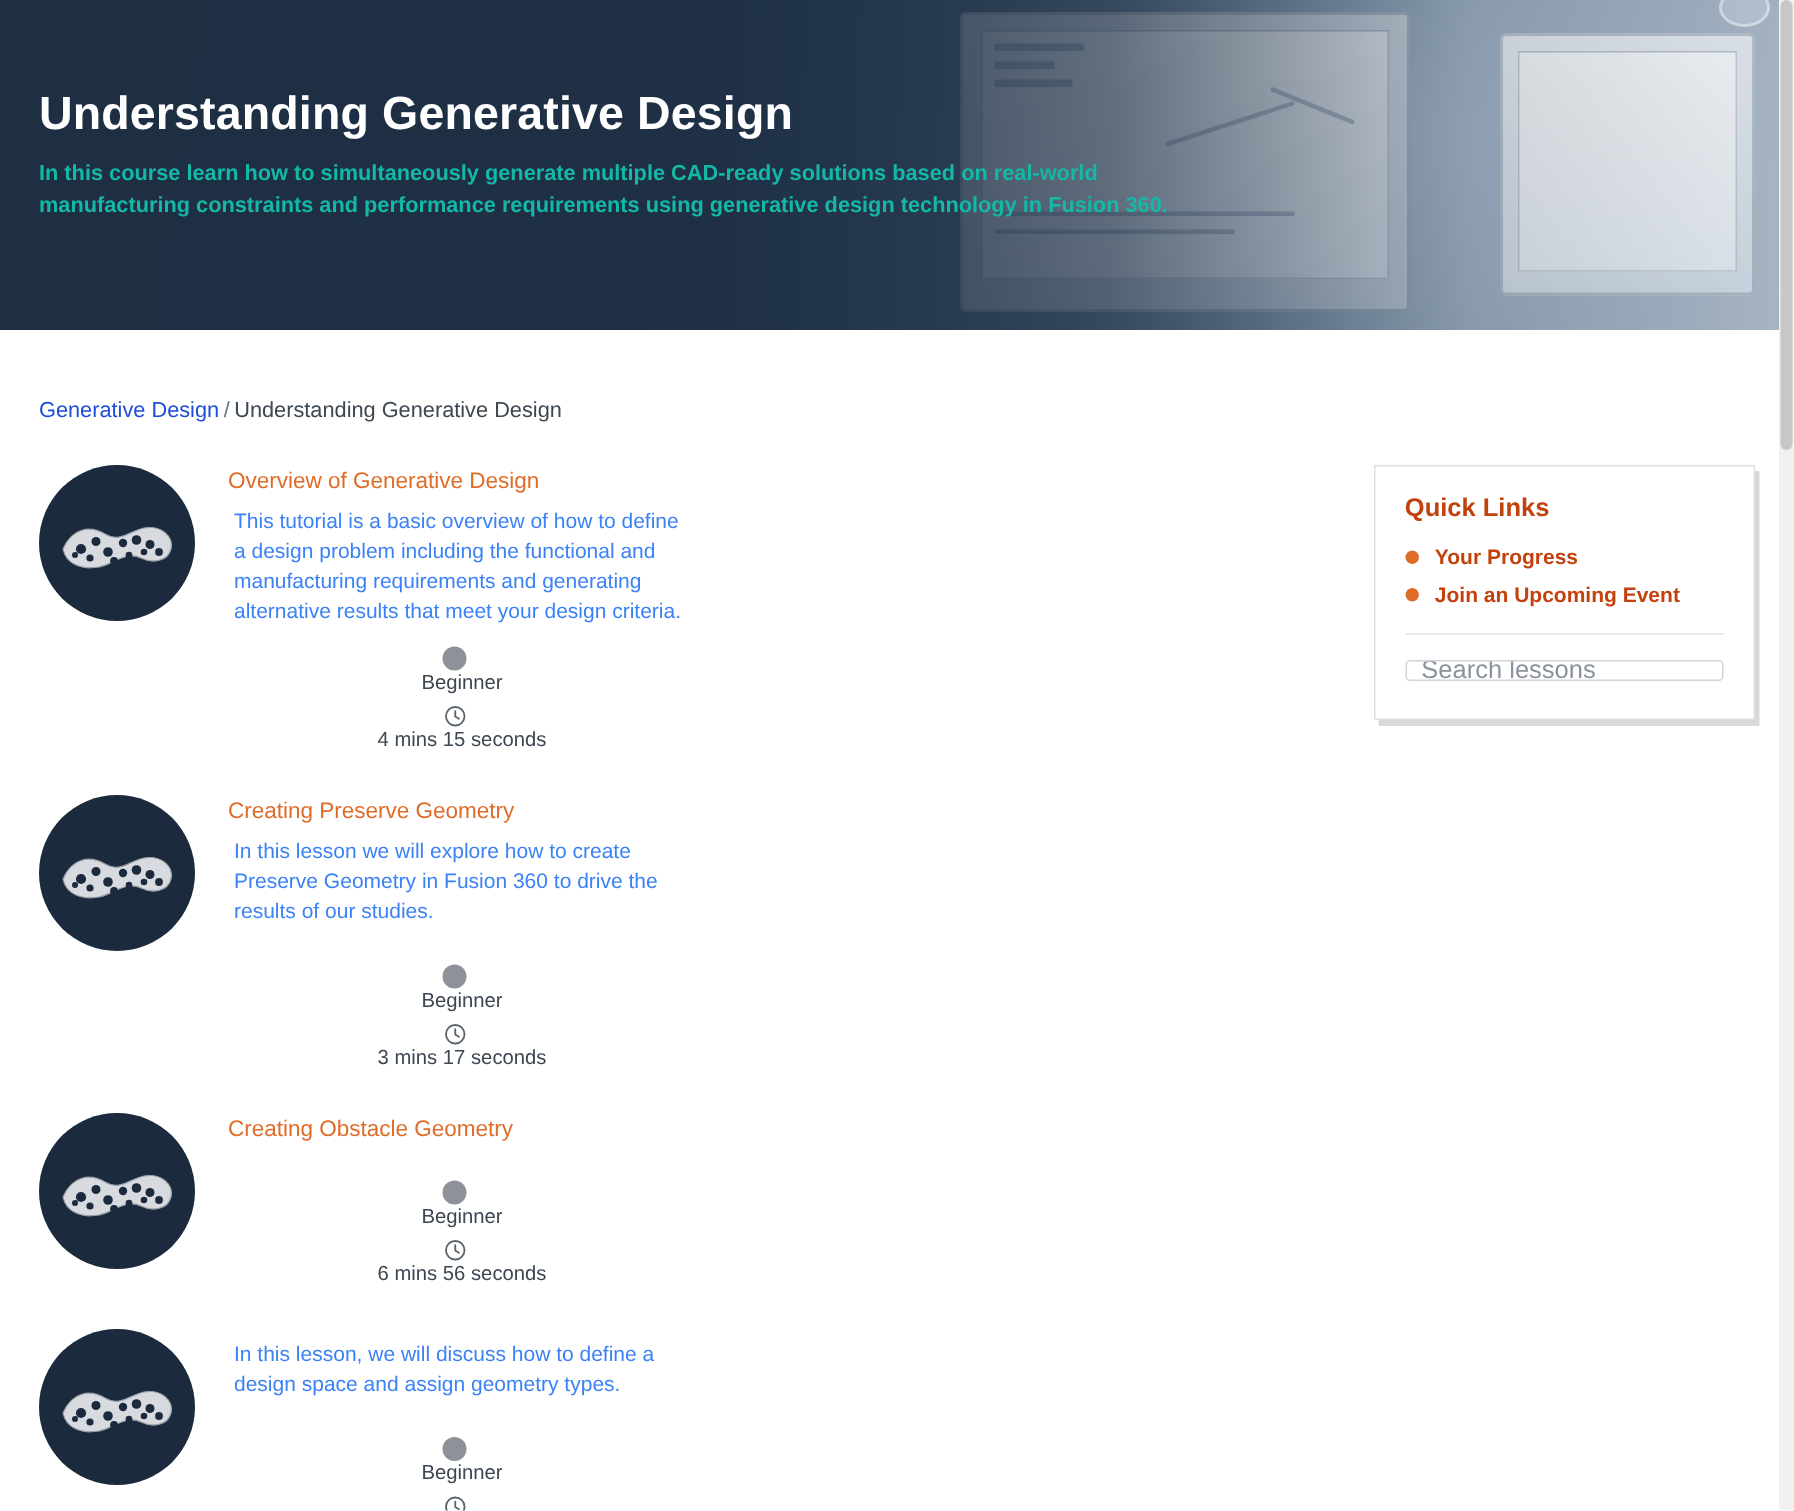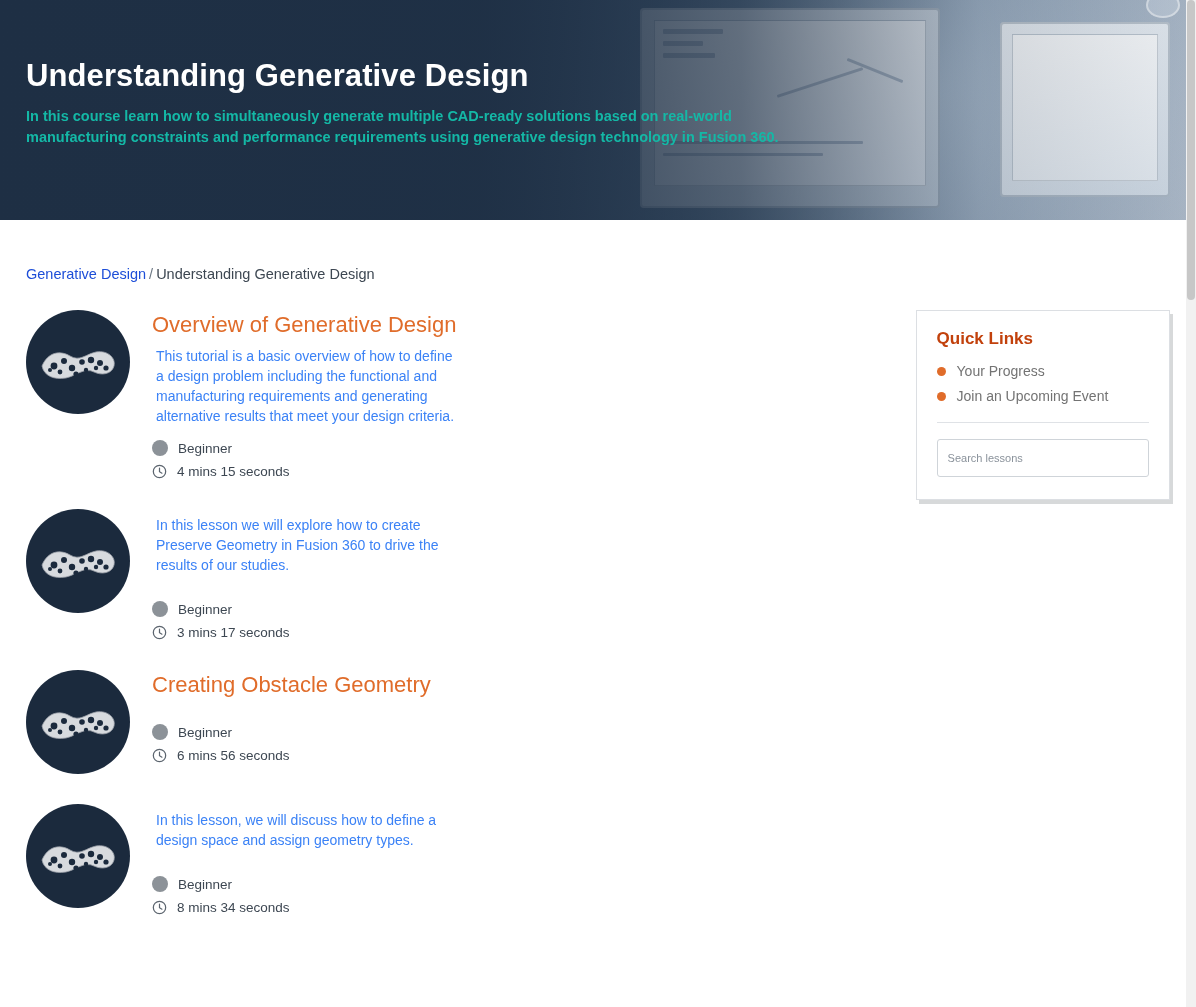--- a/index.html
+++ b/index.html
@@ -118,21 +118,21 @@
     flex: 0 0 104px;
     border-radius: 50%;
     background: #1b2a3d;
     margin-right: 22px;
     position: relative;
     overflow: hidden;
   }
   .thumb svg { position: absolute; left: 0; top: 0; }
   .lesson-body { flex: 1; padding-top: 2px; }
   .lesson-title {
-    font-size: 22px;
+    font-size: 15px;
     color: #e06c2a;
     margin: 0 0 8px 0;
     font-weight: 400;
     cursor: pointer;
   }
   .lesson-desc {
     font-size: 14px;
     line-height: 20px;
     color: #3b82f6;
     margin: 4px;
@@ -140,20 +140,21 @@
   }
   .meta {
     margin-top: 14px;
   }
   .meta-row {
     display: flex;
     align-items: center;
     font-size: 13.5px;
     color: #3d4752;
     margin-top: 8px;
+    flex-direction: column;
   }
   .dot-icon {
     width: 16px; height: 16px;
     border-radius: 50%;
     background: #8c9298;
     margin-right: 10px;
     flex: 0 0 16px;
   }
   .clock-icon {
     width: 15px; height: 15px;
@@ -184,34 +185,35 @@
   }
   .ql-bullet {
     width: 9px; height: 9px;
     border-radius: 50%;
     background: #e06c2a;
     margin-right: 11px;
     flex: 0 0 9px;
   }
   .ql-link {
     font-size: 14px;
-    color: #737373;
+    color: #c2410c;
     text-decoration: none;
     cursor: pointer;
+    font-weight: bold;
   }
   .sidebar-divider {
     height: 1px;
     background: #dfe2e6;
     margin: 18px 0 16px 0;
   }
   .search-input {
     width: 100%;
-    height: 38px;
+    height: 14px;
     padding: 4px 10px;
-    font-size: 11px;
+    font-size: 17px;
     font-family: "Liberation Sans", sans-serif;
     color: #5a6470;
     border: 1px solid #cfd4d9;
     border-radius: 3px;
     outline: none;
     background: #fff;
   }
   .search-input::placeholder { color: #8a929b; }
 
   
@@ -326,20 +328,21 @@
               <circle cx="80" cy="58" r="2.6"></circle>
                 <circle cx="50" cy="64" r="2.6"></circle>
                 <circle cx="34" cy="62" r="2.4"></circle>
               <circle cx="60" cy="60" r="2.2"></circle>
                 <circle cx="70" cy="58" r="2.2"></circle>
                 <circle cx="24" cy="60" r="2"></circle>
             </g>
           </svg>
         </div>
         <div class="lesson-body">
+          <h2 class="lesson-title">Creating Preserve Geometry</h2>
           <p class="lesson-desc">In this lesson we will explore how to create Preserve Geometry in Fusion 360 to drive the results of our studies.</p>
           <div class="meta">
             <div class="meta-row">
               <span class="dot-icon"></span>
               <span>Beginner</span>
             </div>
             <div class="meta-row">
               <span class="clock-icon">
                 <svg width="15" height="15" viewBox="0 0 16 16">
                     <circle cx="8" cy="8" r="6.6" fill="none" stroke="#5b646e" stroke-width="1.3"></circle>

